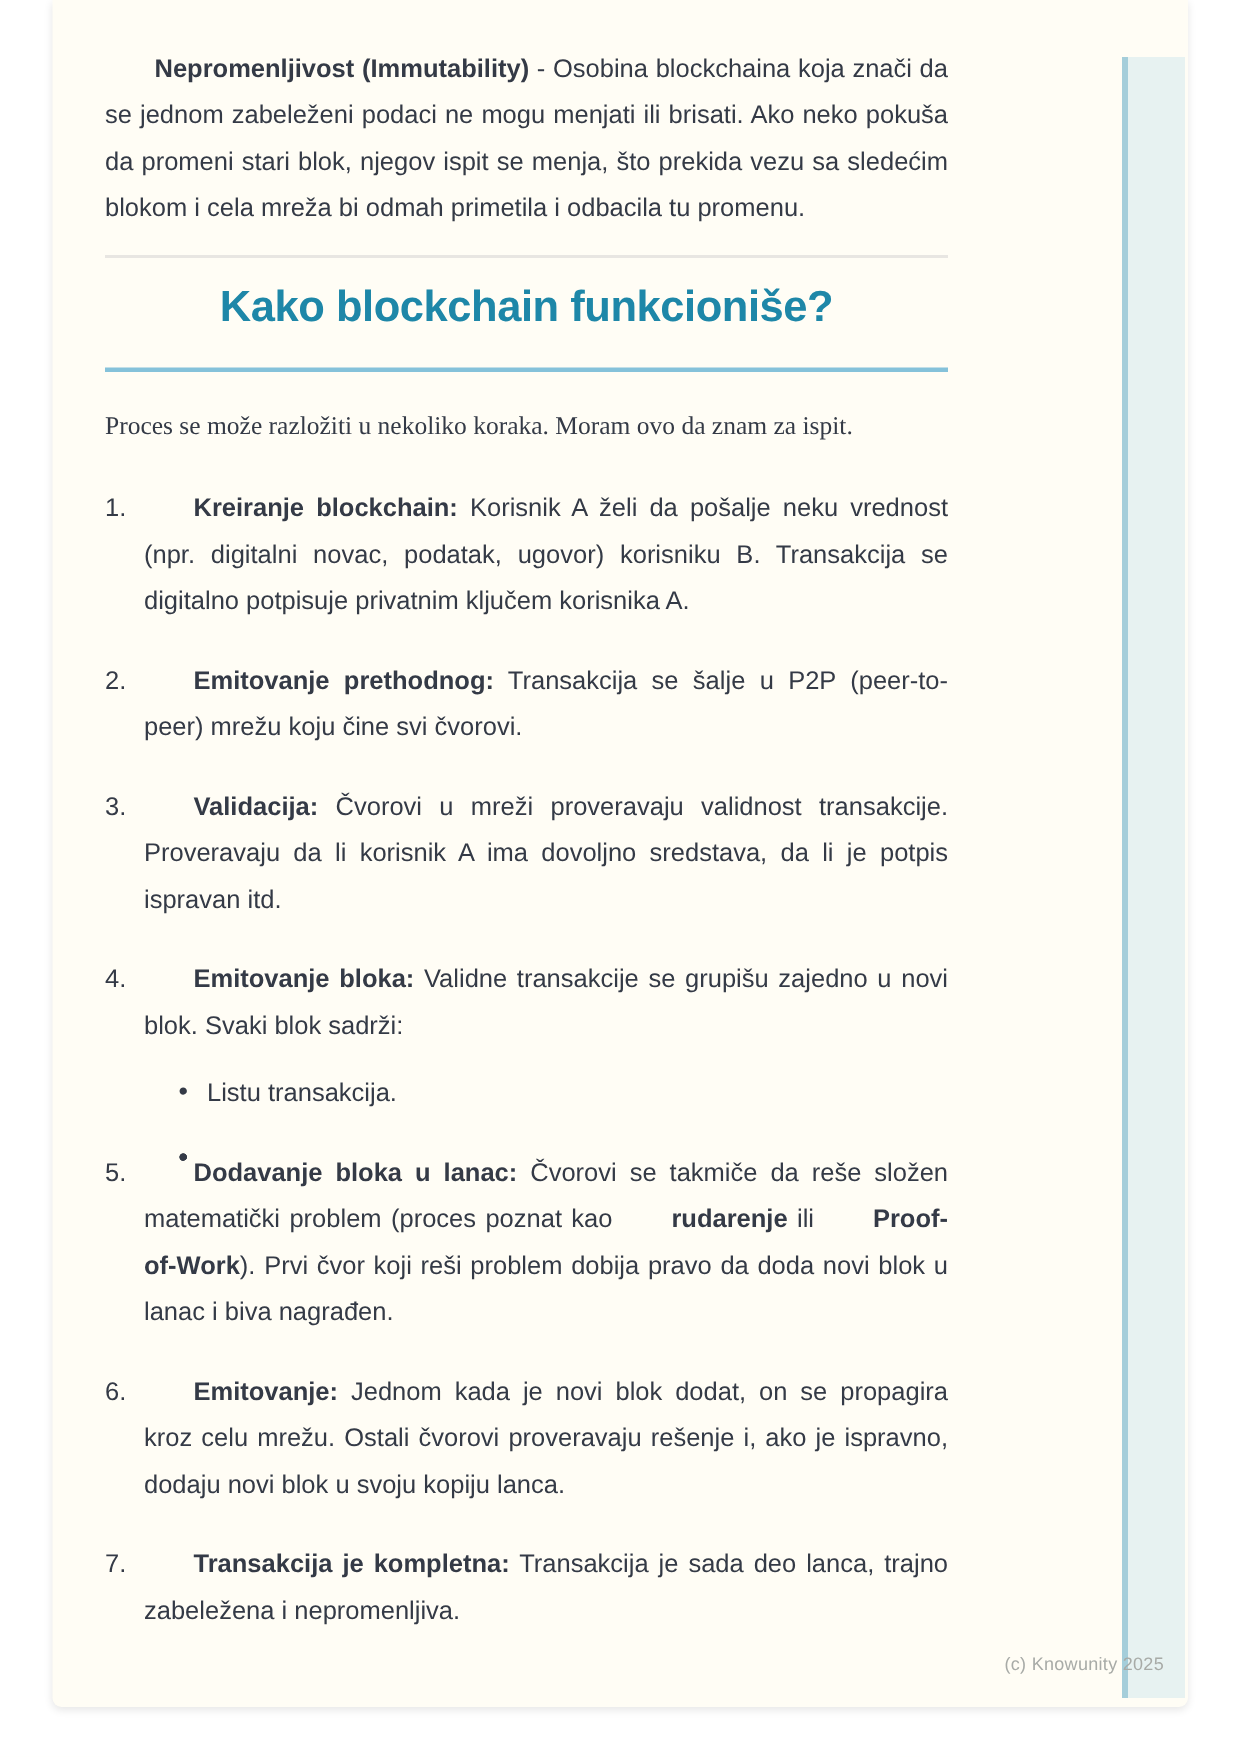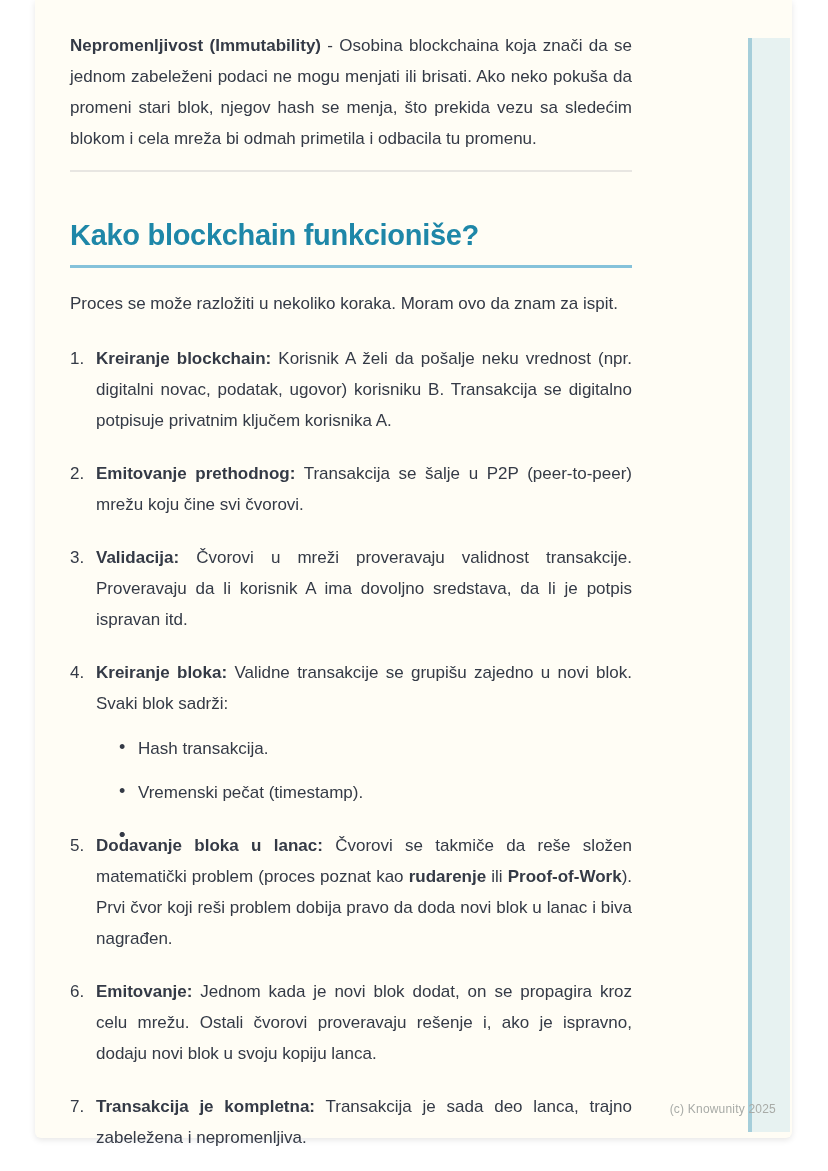--- a/index.html
+++ b/index.html
@@ -25,49 +25,50 @@
     position:absolute;left:713px;top:38px;width:42px;height:1094px;
     background:var(--accent-strip);
     border-left:4px solid var(--accent-strip-edge);
     z-index:1;
   }
   .content{
     position:relative;width:562px;margin-left:35px;padding-top:30px;
     color:var(--body-text);font-size:17px;line-height:31px;z-index:2;
   }
   .para{text-align:justify;}
-  .lead{font-weight:bold;}
+  .lead{font-weight:bold;margin-left:33px;}
   .divider{border:none;border-top:2px solid var(--divider);margin:16px 0 0 0;}
   h1.section-heading{
-    margin-top:46px;font-size:29px;line-height:34px;font-weight:bold;
+    margin-top:16px;font-size:29px;line-height:34px;font-weight:bold;
     color:var(--heading);letter-spacing:-0.3px;
     border-bottom:3px solid var(--heading-underline);
-    padding-bottom:13px;
+    padding-bottom:23px;
+    text-align:center;
   }
-  .intro2{margin-top:20px;}
+  .intro2{margin-top:20px;font-family:Liberation Serif, serif;}
   .steps{margin-top:24px;}
   .step{position:relative;padding-left:26px;text-align:justify;margin-bottom:22px;}
   .step-num{position:absolute;left:0;top:0;}
   .bullets{margin-top:14px;padding-left:23px;}
   .bullet{position:relative;padding-left:19px;margin-bottom:13px;text-align:left;}
   .bullet-dot{position:absolute;left:0;top:-1px;font-size:18px;}
   .footer-credit{
     position:absolute;right:16px;bottom:22px;z-index:3;
     font-size:12px;color:var(--footer-text);letter-spacing:0.2px;margin-top:16px;
   }
 </style>
 </head>
 <body>
 
 <div class="page-card">
   <div class="accent-bar"></div>
 
   <div class="content">
 
-    <p class="para"><span class="lead">Nepromenljivost (Immutability)</span><span> - Osobina blockchaina koja znači da se jednom zabeleženi podaci ne mogu menjati ili brisati. Ako neko pokuša da promeni stari blok, njegov hash se menja, što prekida vezu sa sledećim blokom i cela mreža bi odmah primetila i odbacila tu promenu.</span></p>
+    <p class="para"><span class="lead">Nepromenljivost (Immutability)</span><span> - Osobina blockchaina koja znači da se jednom zabeleženi podaci ne mogu menjati ili brisati. Ako neko pokuša da promeni stari blok, njegov ispit se menja, što prekida vezu sa sledećim blokom i cela mreža bi odmah primetila i odbacila tu promenu.</span></p>
 
     <hr class="divider">
 
     <h1 class="section-heading">Kako blockchain funkcioniše?</h1>
 
     <p class="intro2">Proces se može razložiti u nekoliko koraka. Moram ovo da znam za ispit.</p>
 
     <div class="steps">
 
       <div class="step">
@@ -76,24 +77,24 @@
 
       <div class="step">
         <span class="step-num">2.</span><span class="lead">Emitovanje prethodnog:</span><span> Transakcija se šalje u P2P (peer-to-peer) mrežu koju čine svi čvorovi.</span>
       </div>
 
       <div class="step">
         <span class="step-num">3.</span><span class="lead">Validacija:</span><span> Čvorovi u mreži proveravaju validnost transakcije. Proveravaju da li korisnik A ima dovoljno sredstava, da li je potpis ispravan itd.</span>
       </div>
 
       <div class="step">
-        <span class="step-num">4.</span><span class="lead">Kreiranje bloka:</span><span> Validne transakcije se grupišu zajedno u novi blok. Svaki blok sadrži:</span>
+        <span class="step-num">4.</span><span class="lead">Emitovanje bloka:</span><span> Validne transakcije se grupišu zajedno u novi blok. Svaki blok sadrži:</span>
         <div class="bullets">
-          <div class="bullet"><span class="bullet-dot">•</span><span>Hash transakcija.</span></div>
-          <div class="bullet"><span class="bullet-dot">•</span><span>Vremenski pečat (timestamp).</span></div>
+          <div class="bullet"><span class="bullet-dot">•</span><span>Listu transakcija.</span></div>
+          <div class="bullet"><span class="bullet-dot">•</span></div>
           <div class="bullet"><span class="bullet-dot">•</span></div>
           <div class="bullet"><span class="bullet-dot">•</span></div>
         </div>
       </div>
 
       <div class="step">
         <span class="step-num">5.</span><span class="lead">Dodavanje bloka u lanac:</span><span> Čvorovi se takmiče da reše složen matematički problem (proces poznat kao </span><span class="lead">rudarenje</span><span> ili </span><span class="lead">Proof-of-Work</span><span>). Prvi čvor koji reši problem dobija pravo da doda novi blok u lanac i biva nagrađen.</span>
       </div>
 
       <div class="step">

